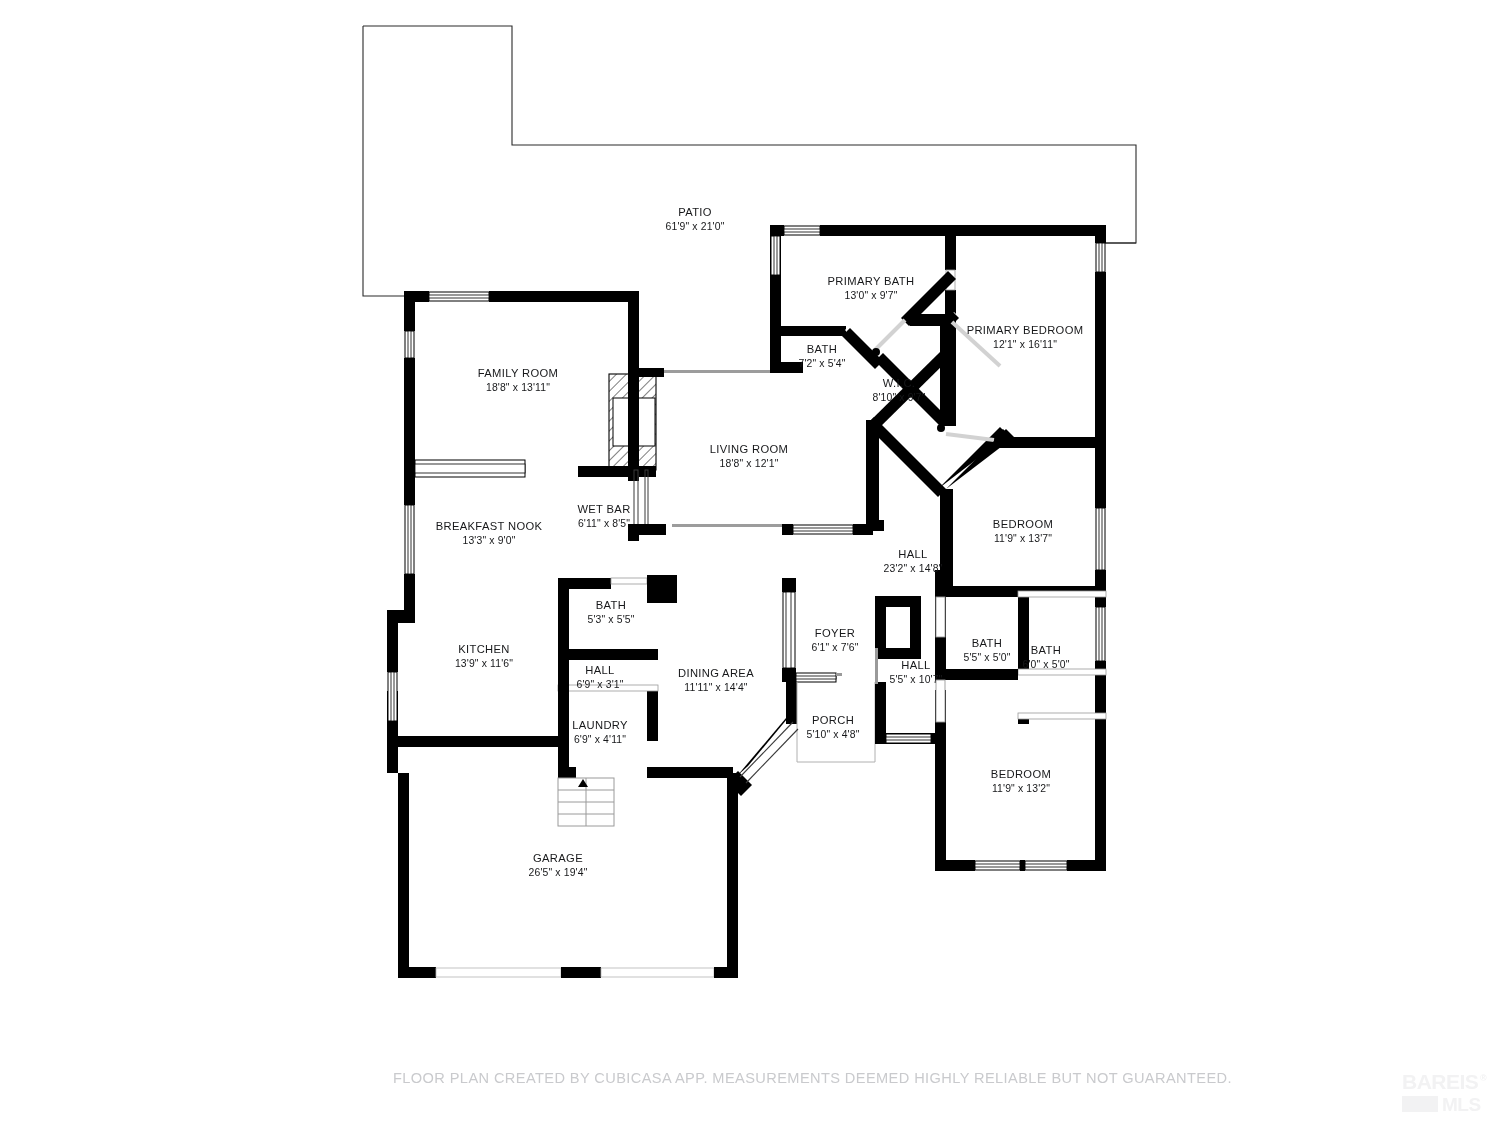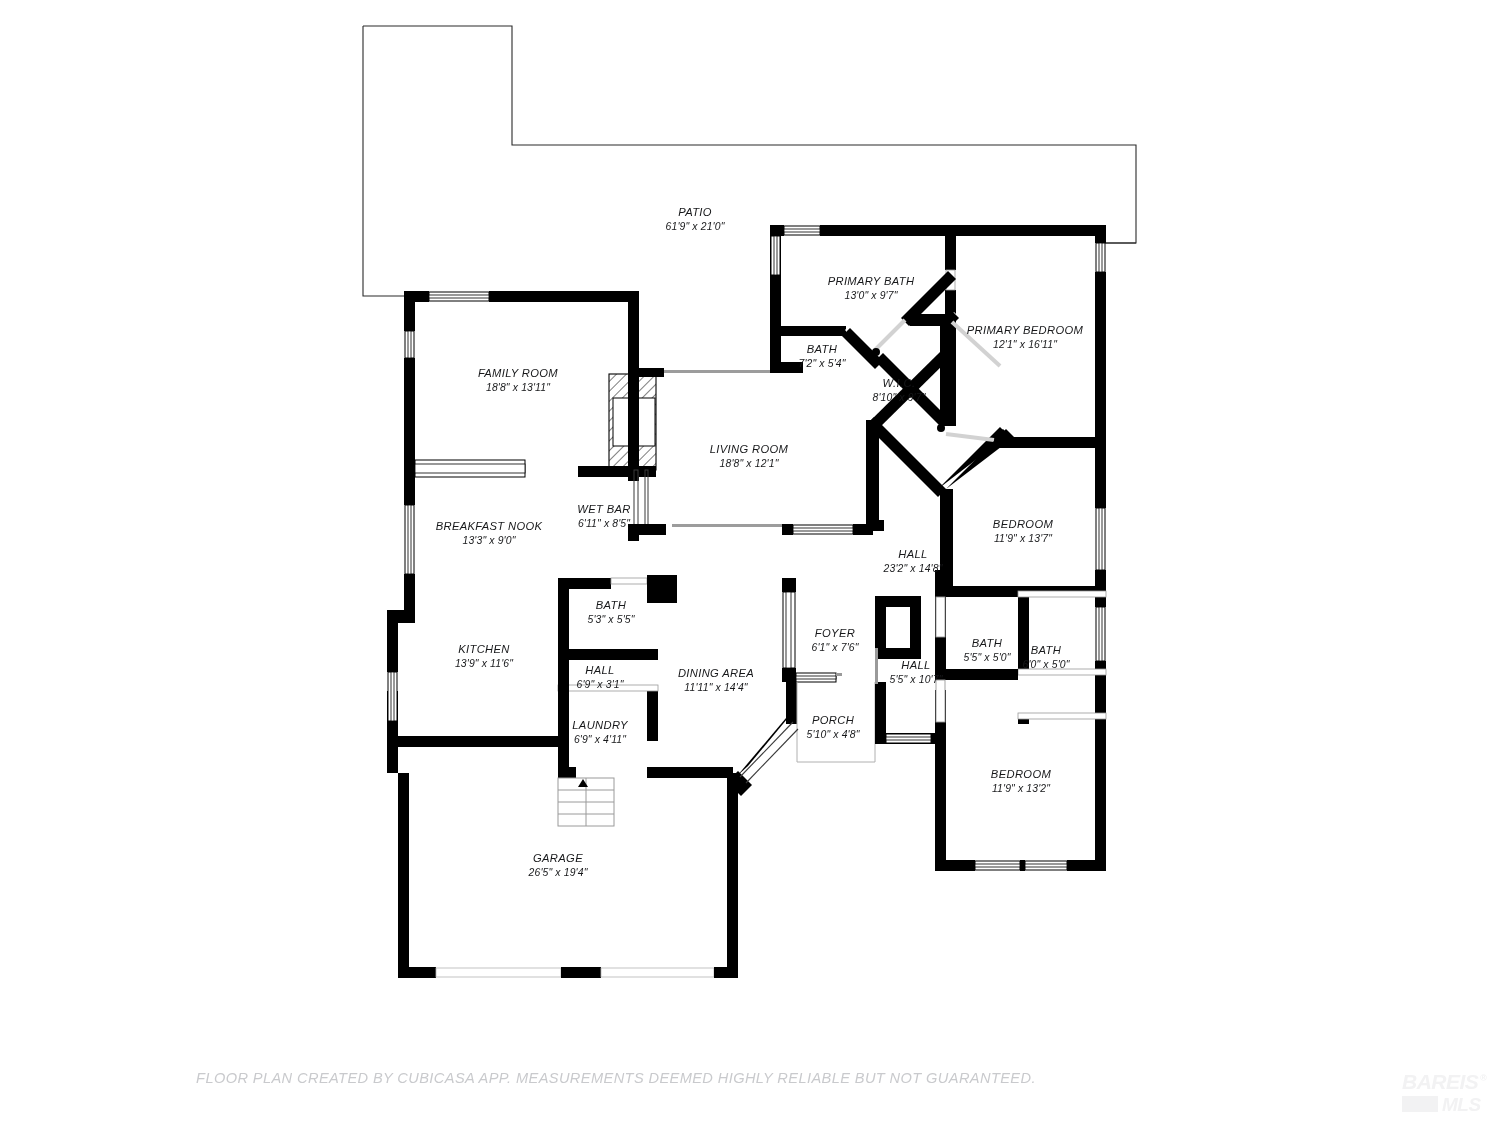--- a/index.html
+++ b/index.html
@@ -13,21 +13,20 @@
     height: 1125px;
     position: relative;
     font-family: "Liberation Sans", sans-serif;
     overflow: hidden;
   }
   #plan-stage {
     position: absolute;
     left: 0; top: 0;
     width: 1500px;
     height: 1125px;
-    font-style: italic;
   }
   svg#floorplan-svg {
     display: block;
     width: 1500px;
     height: 1125px;
   }
   .room-label-name {
     font-family: "Liberation Sans", sans-serif;
     font-size: 11.2px;
     letter-spacing: 0.35px;
@@ -39,21 +38,21 @@
     font-size: 10.4px;
     letter-spacing: 0.15px;
     fill: #17181a;
     text-anchor: middle;
   }
   .disclaimer {
     position: absolute;
     left: 0;
     top: 1070px;
     width: 1232px;
-    text-align: center;
+    text-align: right;
     font-family: "Liberation Sans", sans-serif;
     font-size: 14.6px;
     letter-spacing: 0.4px;
     color: #c9cacd;
     white-space: nowrap;
   }
   .mls-logo {
     position: absolute;
     right: 8px;
     top: 1068px;

